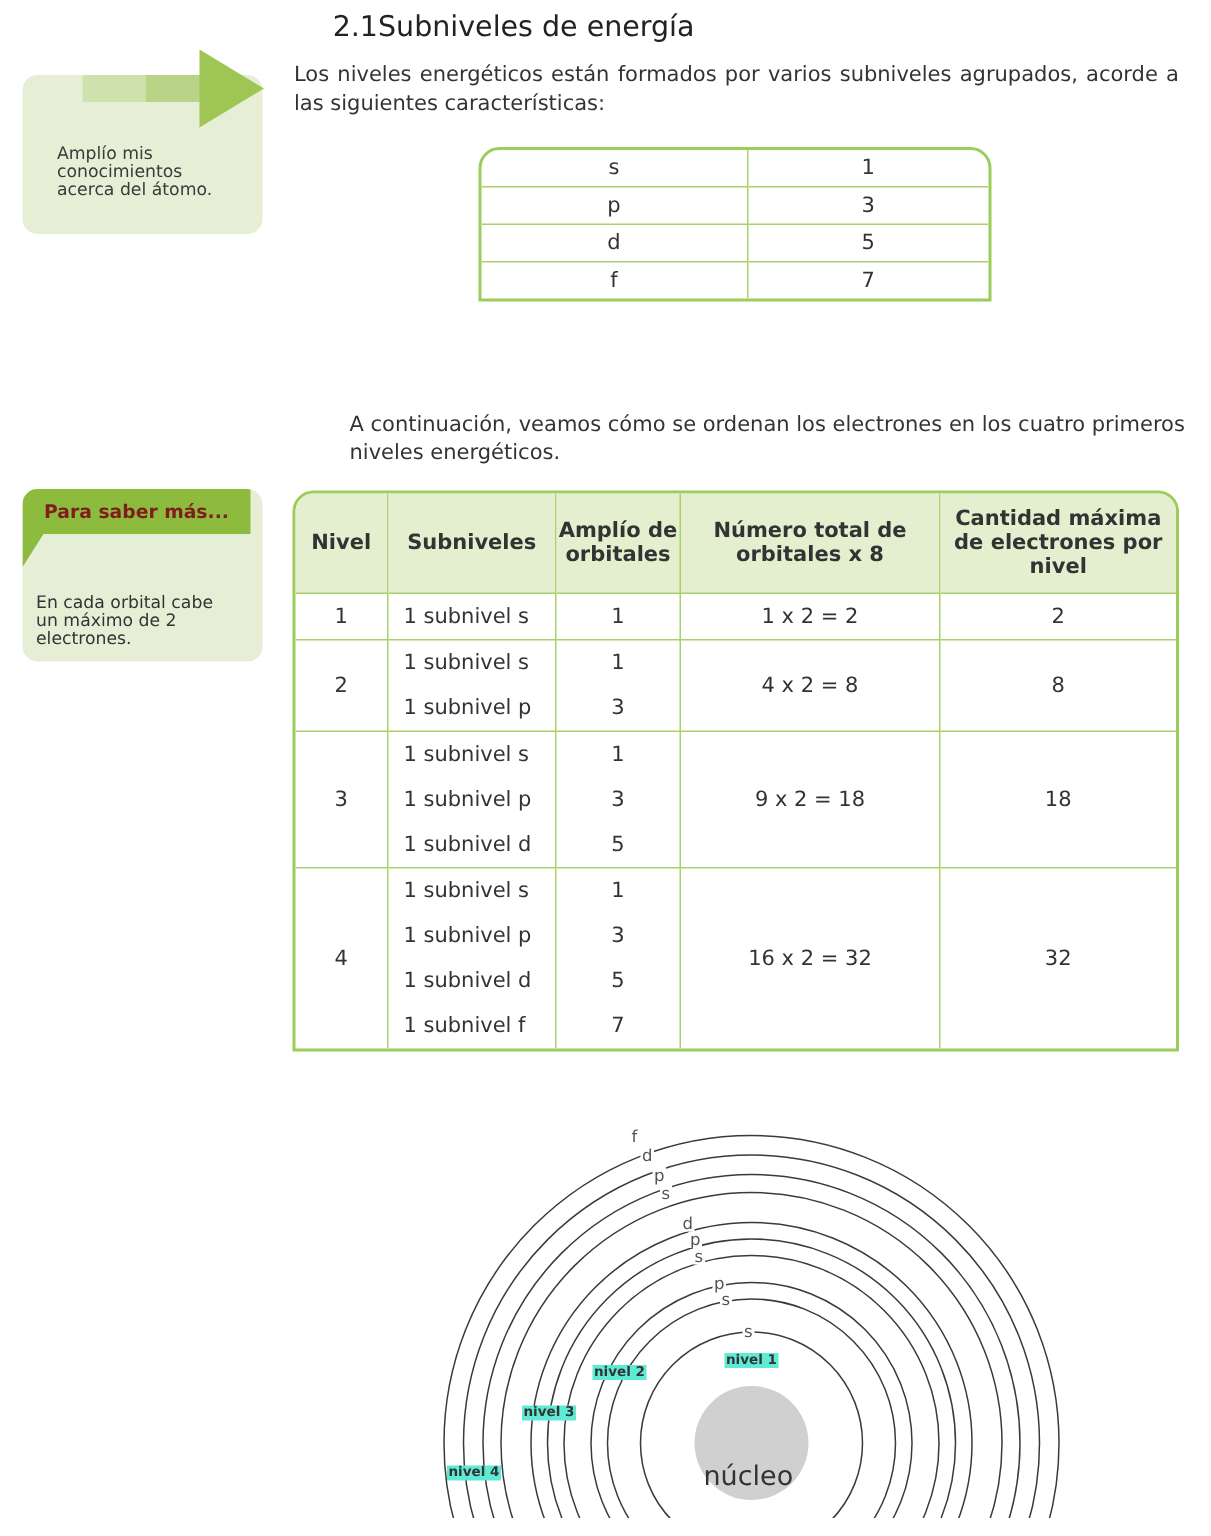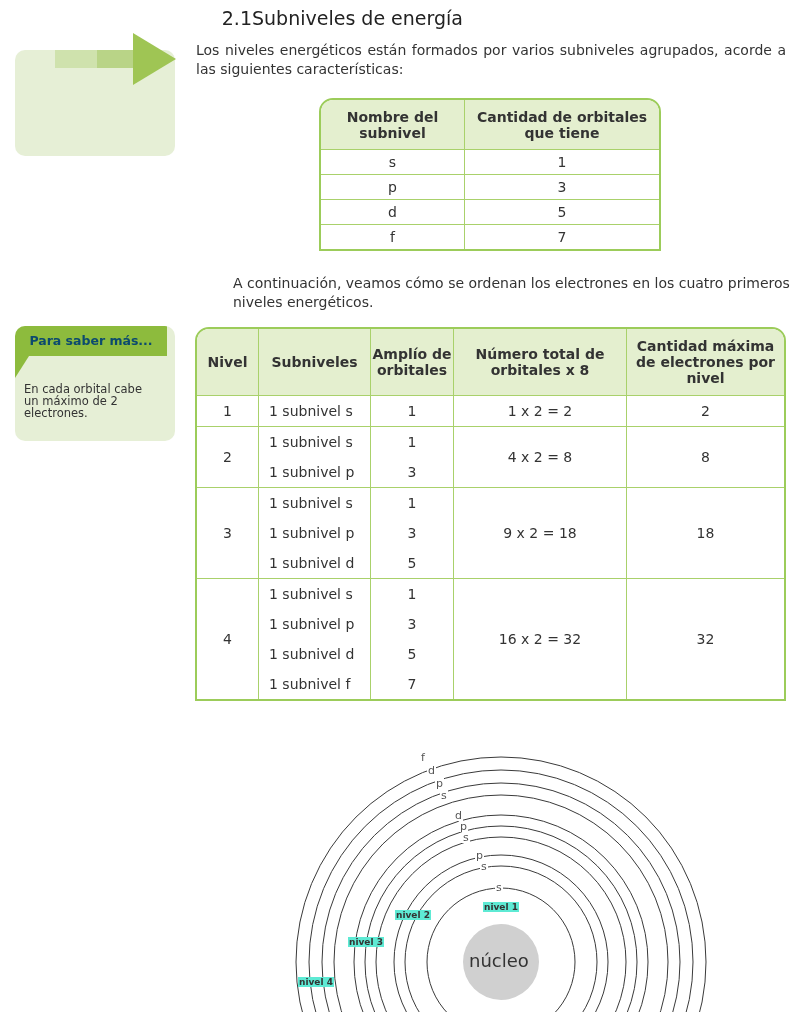--- a/index.html
+++ b/index.html
@@ -11,24 +11,24 @@
   .aside-intro { top: 50px; width: 160px; height: 106px; }
   .aside-intro .bar1 { position: absolute; left: 40px; top: 0; width: 42px; height: 18px; background: #cfe2ad; top: 0; }
   .aside-intro .bar2 { position: absolute; left: 82px; top: 0; width: 40px; height: 18px; background: #b9d487; }
   .aside-intro .arrow { position: absolute; left: 118px; top: -17px; width: 0; height: 0;
                         border-top: 26px solid transparent; border-bottom: 26px solid transparent;
                         border-left: 43px solid #9fc554; }
   .aside-intro .txt { position: absolute; left: 23px; top: 46px; font-size: 11.5px; line-height: 12px; color: #3a3a3a; }
 
   .aside-more { top: 326px; width: 160px; height: 115px; overflow: hidden; }
   .aside-more .hdr { position: absolute; left: 0; top: 0; width: 152px; height: 30px; background: #8dbb3d;
-                     color: #0c4a6e; font-weight: bold; font-size: 12.5px; line-height: 30px; text-align: center; }
+                     color: #7f1d1d; font-weight: bold; font-size: 12.5px; line-height: 30px; text-align: center; }
   .aside-more .notch { position: absolute; left: 0; top: 30px; width: 0; height: 0;
                        border-top: 22px solid #8dbb3d; border-right: 14px solid transparent; }
-  .aside-more .txt { position: absolute; left: 9px; top: 57px; font-size: 11.5px; line-height: 12px; color: #333; }
+  .aside-more .txt { position: absolute; left: 9px; top: 69px; font-size: 11.5px; line-height: 12px; color: #333; }
 
   
   .section-title { position: absolute; left: 196px; top: 7px; font-size: 19px; color: #222; }
   .section-title .num { display: inline-block; width: 56px; text-align: right; }
   .para { position: absolute; left: 196px; width: 590px; font-size: 14px; line-height: 19px; color: #333; text-align: justify; }
   .para1 { top: 41px; }
   .para2 { top: 274px; text-align: left; margin-left: 37px; }
 
   
   table { border-collapse: separate; border-spacing: 0; position: absolute; font-size: 14px; color: #333; }
@@ -48,53 +48,54 @@
   .t2 td { vertical-align: middle; }
   .t2 .w1 { width: 61px; } .t2 .w2 { width: 111px; } .t2 .w3 { width: 82px; } .t2 .w4 { width: 172px; }
   .t2 .stack div { height: 30px; line-height: 30px; }
   .t2 .subs { text-align: left; padding-left: 10px; }
 
   
   .diagram { position: absolute; left: 270px; top: 740px; width: 480px; height: 284px; }
   .diagram svg { position: absolute; left: 0; top: 0; }
   .lbl { position: absolute; font-size: 11px; color: #555; background: #fff; padding: 0 1px; line-height: 11px; }
   .nivel { position: absolute; font-size: 9px; font-weight: bold; color: #333; background: #5eead4; line-height: 10px; padding: 0 1px; }
-  .nucleus-label { position: absolute; font-size: 18px; color: #333; }
+  .nucleus-label { position: absolute; font-size: 18px; color: #333; margin-top: 24px; }
 </style>
 </head>
 <body>
 
 <div class="aside-box aside-intro">
   <div class="bar1"></div>
   <div class="bar2"></div>
   <div class="arrow"></div>
+  <div class="txt">
+    <div>Amplío mis</div>
+    <div>conocimientos</div>
+    <div>acerca del átomo.</div>
+  </div>
 </div>
 
 <div class="aside-box aside-more">
   <div class="hdr">Para saber más...</div>
   <div class="notch"></div>
   <div class="txt">
     <div>En cada orbital cabe</div>
     <div>un máximo de 2</div>
     <div>electrones.</div>
   </div>
 </div>
 
 <div class="section-title">
   <span class="num">2.1</span><span>Subniveles de energía</span>
 </div>
 
 <div class="para para1">Los niveles energéticos están formados por varios subniveles agrupados, acorde a las siguientes características:</div>
 
 <table class="tbl t1">
   <tbody>
-      <tr>
-    <th class="c1">Nombre del subnivel</th>
-    <th>Cantidad de orbitales que tiene</th>
-  </tr>
   <tr>
     <td>s</td>
     <td>1</td>
   </tr>
   <tr>
     <td>p</td>
     <td>3</td>
   </tr>
   <tr>
     <td>d</td>

